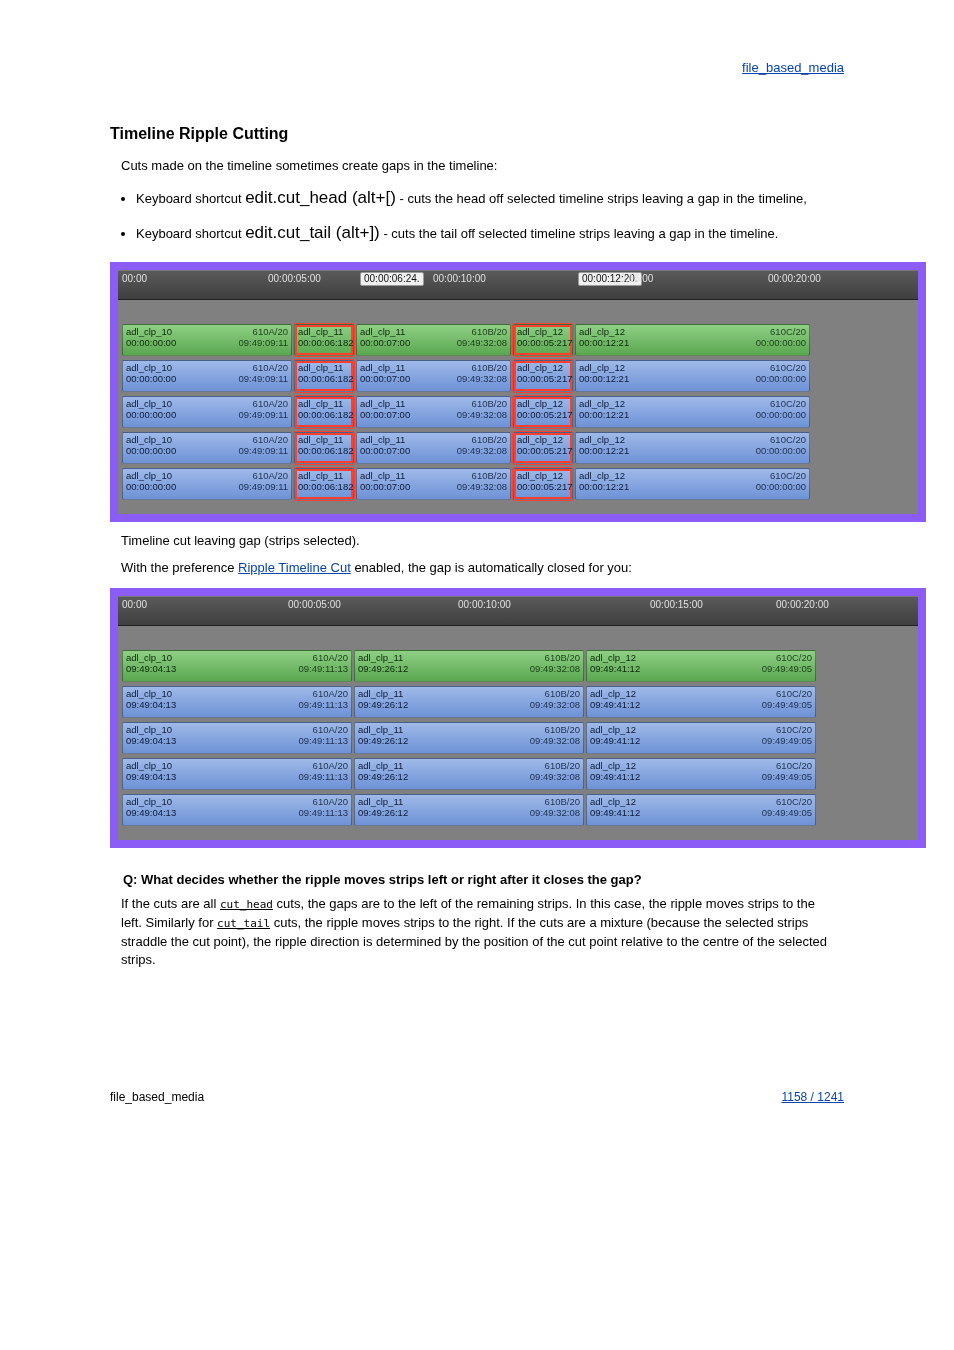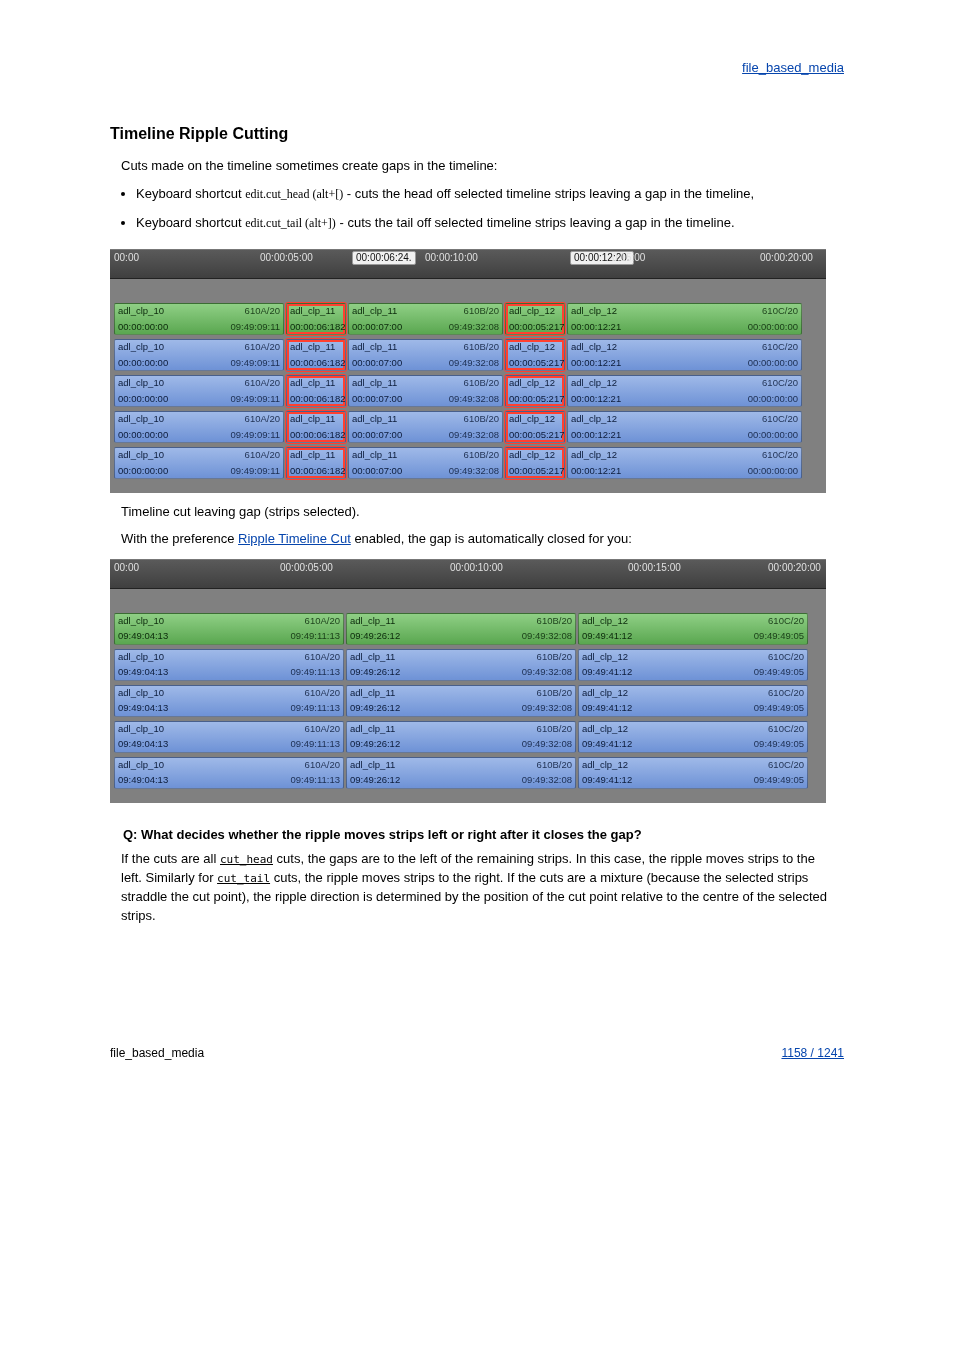--- a/index.html
+++ b/index.html
@@ -38,33 +38,33 @@
   }
   ul.bullets {
     margin: 8px 0 16px 0;
     padding-left: 26px;
   }
   ul.bullets li {
     margin: 8px 0;
     line-height: 1.6;
   }
   .mono {
-    font-family: Liberation Serif, serif;
-    font-size: 12px;
+    font-family: Liberation Sans, sans-serif;
+    font-size: 17px;
   }
   .code {
     font-family: Consolas, monospace;
     font-size: 11px;
     text-decoration: underline;
   }
   .tl-wrap {
     margin: 10px 0;
-    width: 716px;
+    width: 800px;
     background: #8b5cf6;
-    padding: 0;
+    padding: 8px;
   }
   .tl-ruler {
     position: relative;
     height: 28px;
     background: linear-gradient(#5a5a5a, #3f3f3f);
     border-top: 1px solid #777;
     border-bottom: 1px solid #222;
     color: #ccc;
     font-size: 10px;
   }
@@ -104,21 +104,21 @@
     position: relative;
     border: 1px solid rgba(0,0,0,0.35);
     border-radius: 2px;
     font-size: 9.5px;
     color: #102a10;
     line-height: 1.15;
     padding: 2px 3px;
     overflow: hidden;
     display: flex;
     flex-direction: column;
-    justify-content: space-between;
+    justify-content: flex-start;
     box-sizing: border-box;
   }
   .clip .top-row, .clip .bot-row {
     display: flex;
     justify-content: space-between;
     white-space: nowrap;
   }
   .clip .r { opacity: 0.85; }
   .green { background: linear-gradient(#8fcf85, #5aa750); color:#0b2a0b; }
   .blue  { background: linear-gradient(#9fb9e8, #6e92d6); color:#0b1b3a; }
@@ -447,21 +447,21 @@
 
   <div class="para">
     <span>With the preference </span><span class="blue-link">Ripple Timeline Cut</span><span> enabled, the gap is automatically closed for you:</span>
   </div>
 
   <div class="tl-wrap">
     <div class="tl-ruler">
       <span class="tick" style="left:4px">00:00</span>
       <span class="tick" style="left:170px">00:00:05:00</span>
       <span class="tick" style="left:340px">00:00:10:00</span>
-      <span class="tick" style="left:518px">00:00:15:00</span>
+      <span class="tick" style="left:532px">00:00:15:00</span>
       <span class="tick" style="left:658px">00:00:20:00</span>
     </div>
     <div class="tl-body">
       <div class="tl-spacer"></div>
       <div id="tl2-rows">
           <div class="track">
             <div class="clip green" style="width: 230px;">
               <div class="top-row">
                 <span>adl_clp_10</span>
                 <span class="r">610A/20</span>

